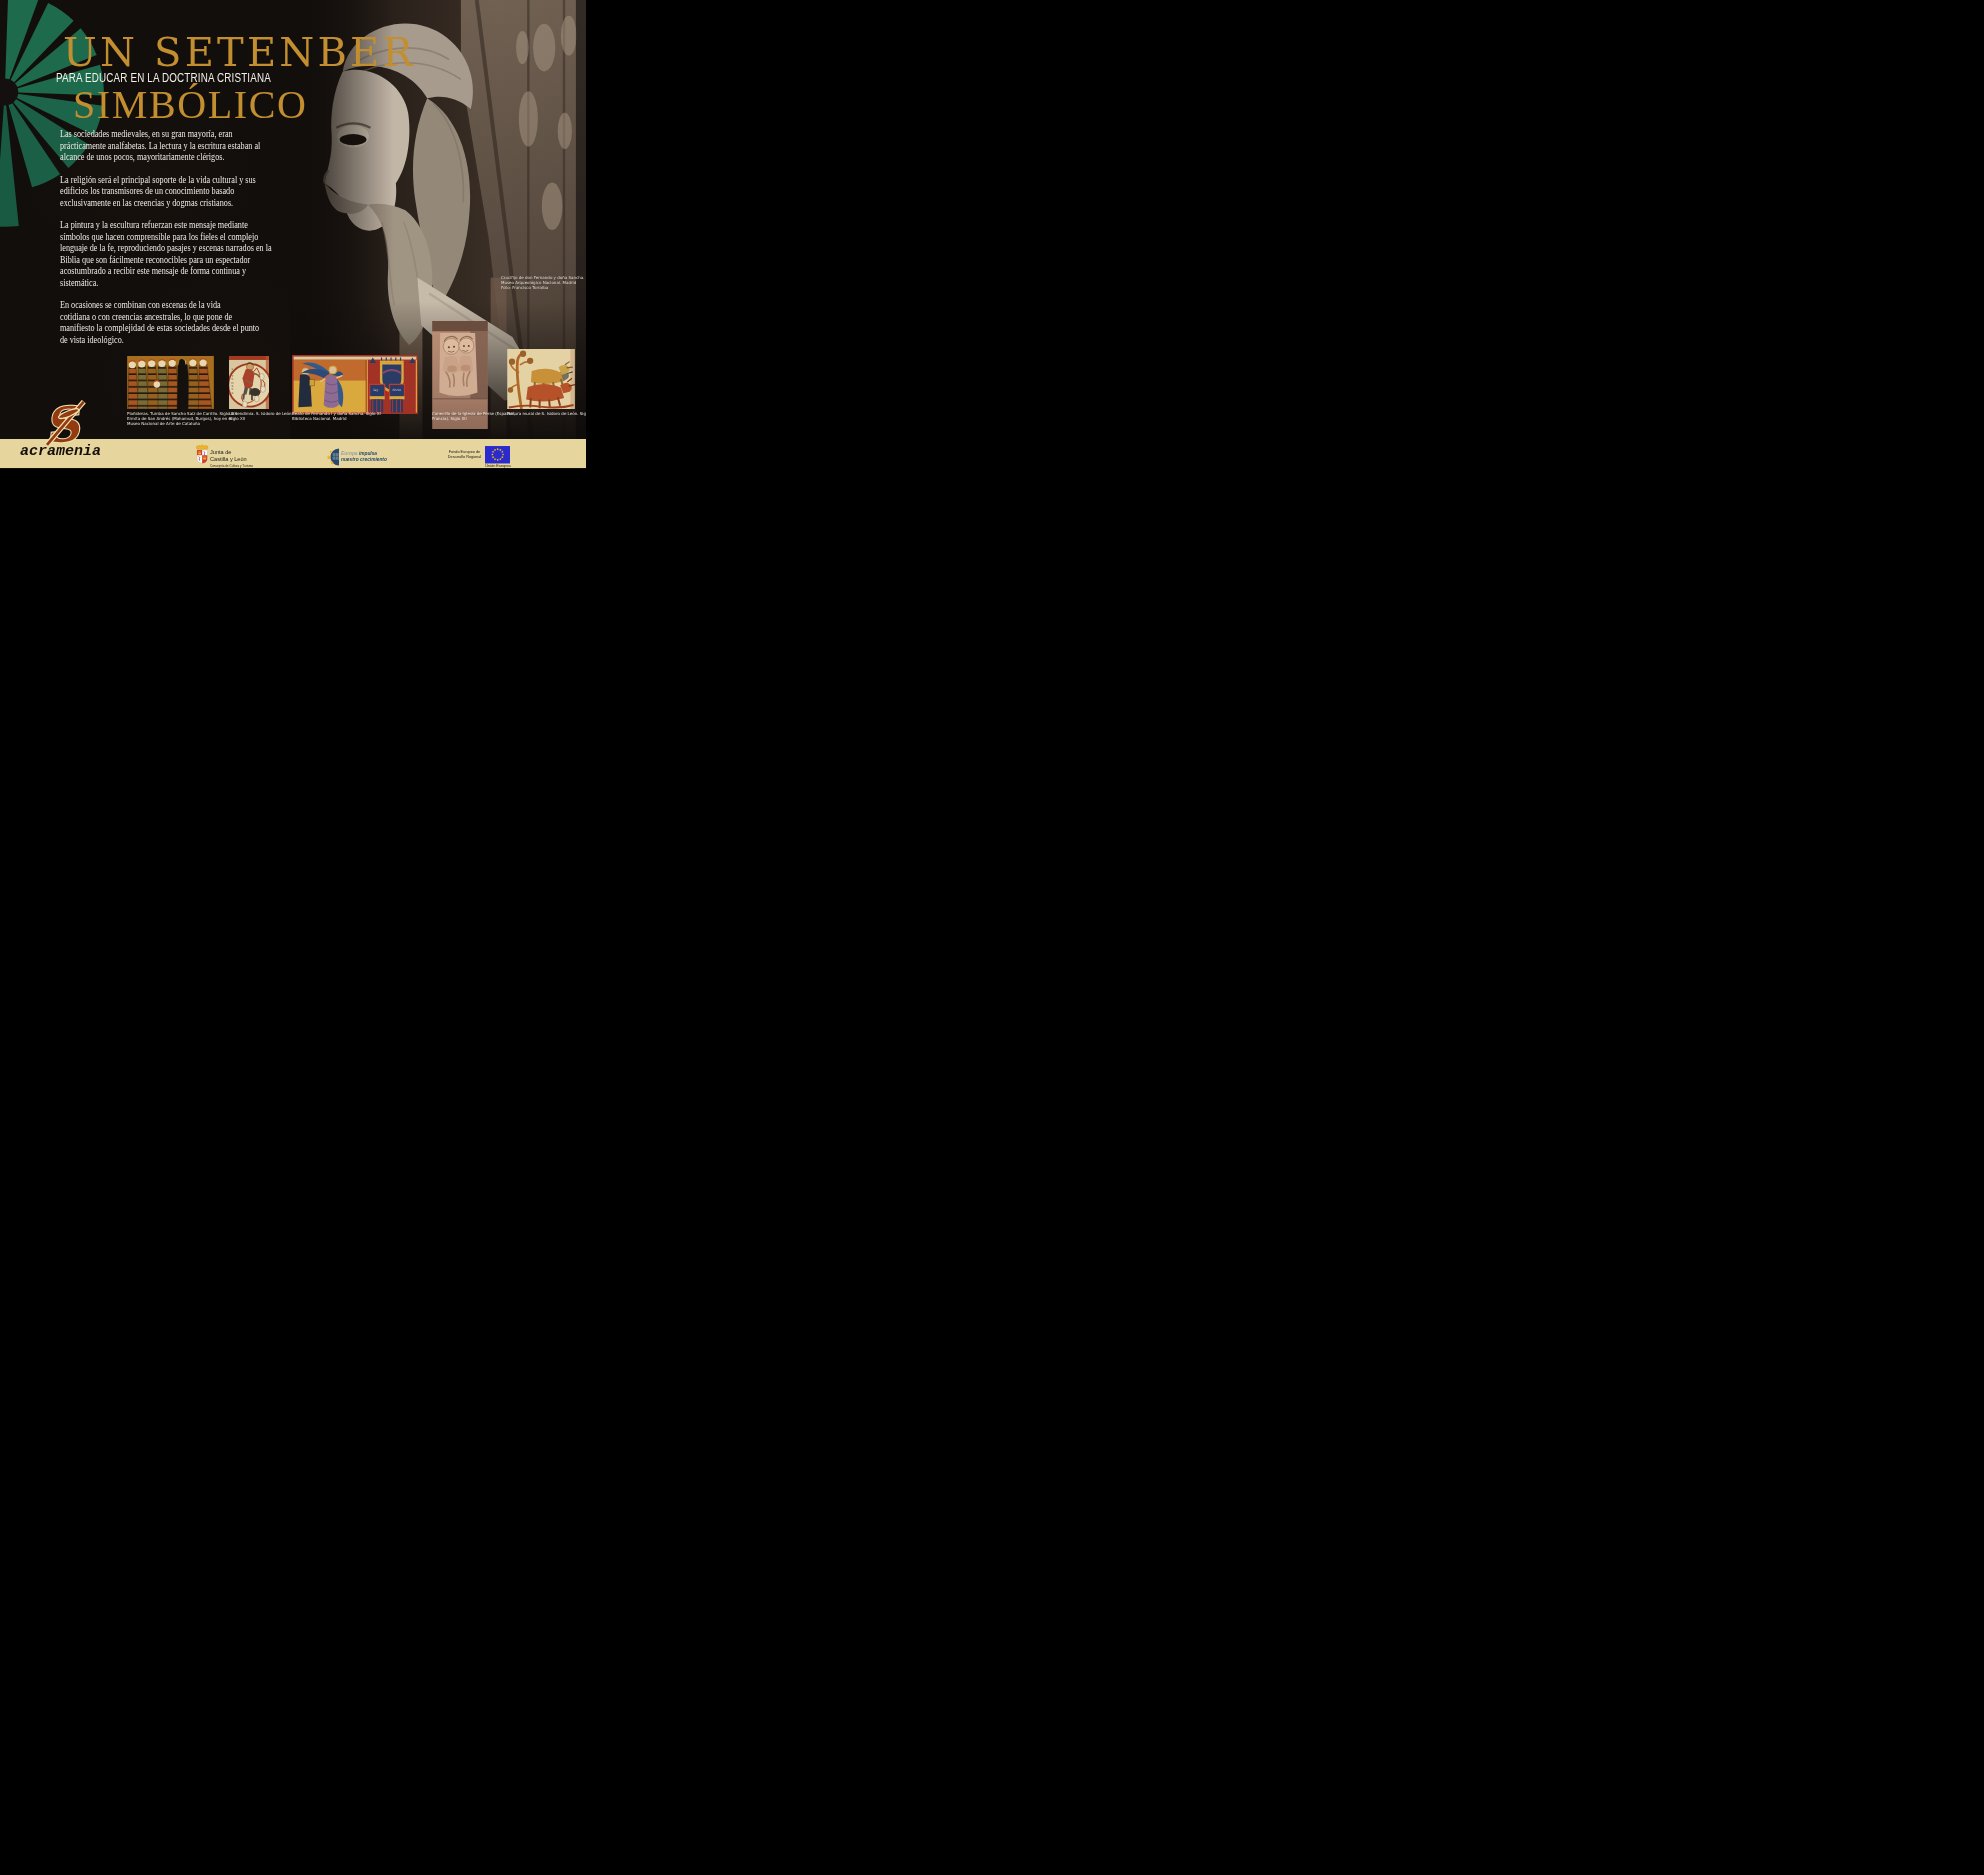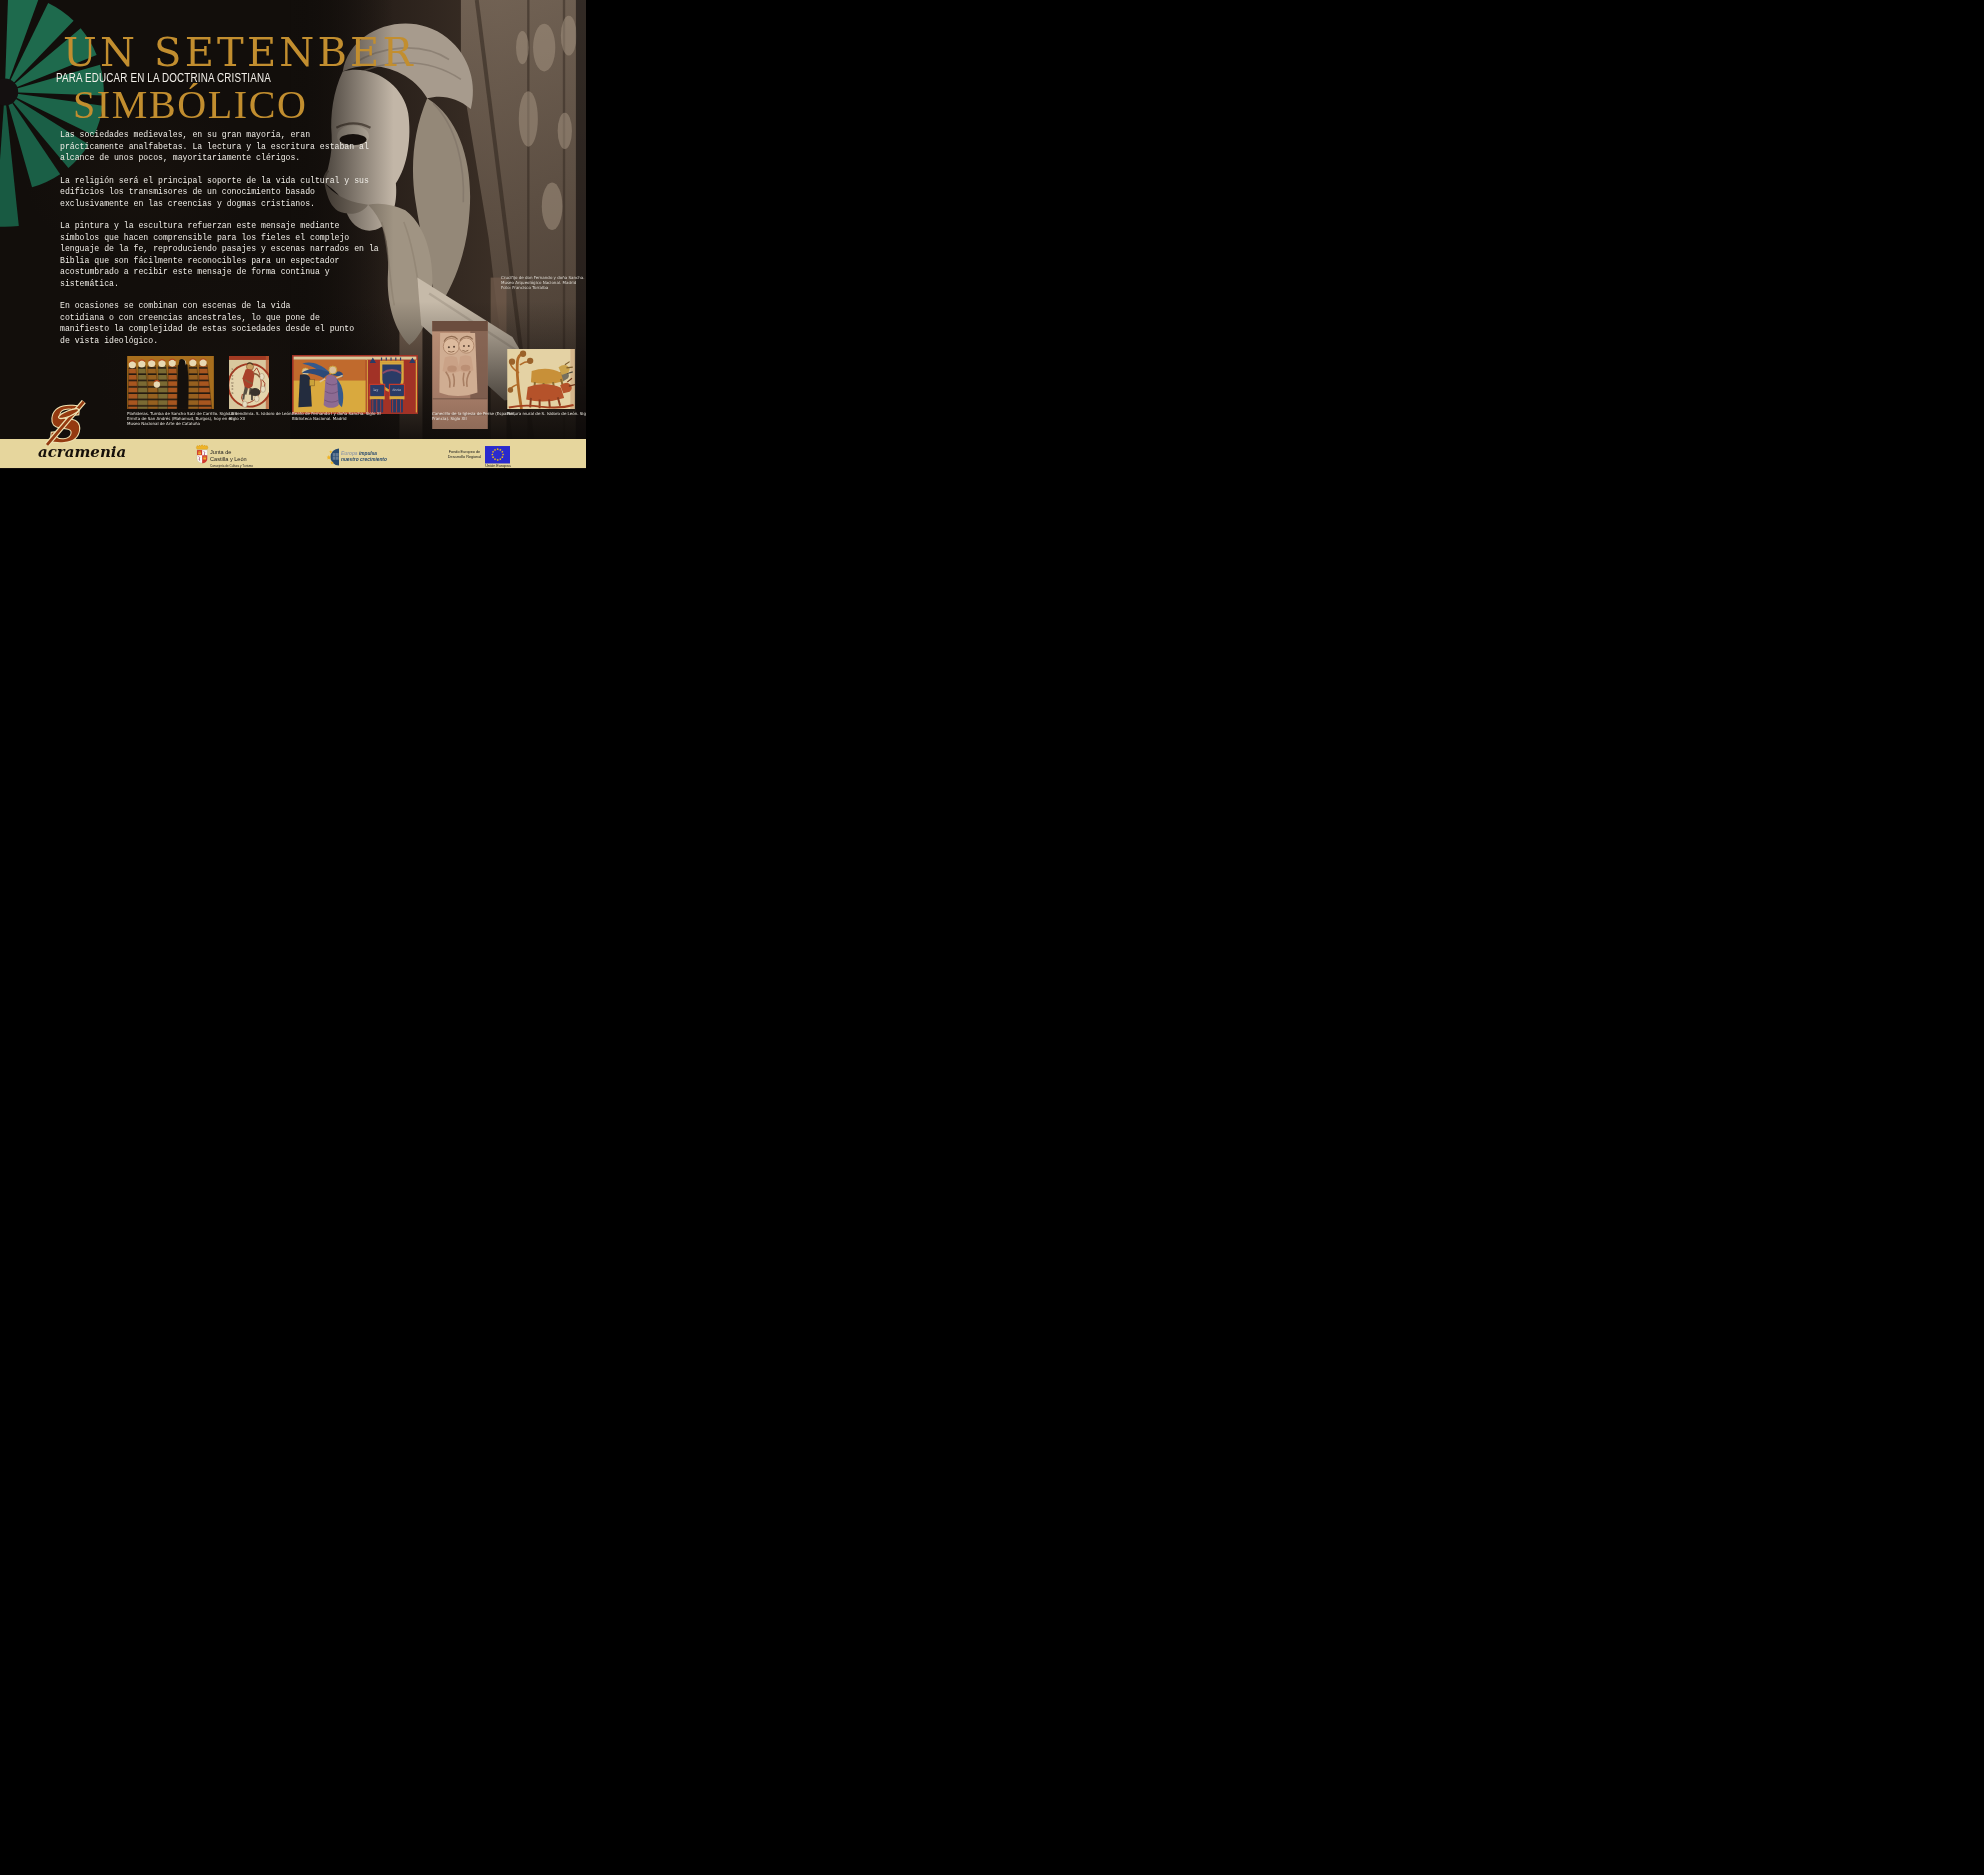--- a/index.html
+++ b/index.html
@@ -117,21 +117,21 @@
       <rect x="0" y="0" width="260" height="1107" fill="url(#fadeL)"></rect>
       <rect x="0" y="760" width="747" height="347" fill="url(#fadeB)"></rect>
       <rect x="720" y="0" width="27" height="1107" fill="#0c0908" opacity=".6"></rect>
     </svg>
   </div>
 
   <div class="abs title-gold" style="left:63px;top:32px;font-size:40px;letter-spacing:3.2px;">UN SETENBER</div>
   <div class="abs subtitle" style="left:56px;top:71px;">PARA EDUCAR EN LA DOCTRINA CRISTIANA</div>
   <div class="abs title-gold" style="left:73px;top:85px;font-size:40px;letter-spacing:1.6px;font-family:Liberation Serif, serif;">SIMBÓLICO</div>
 
-  <div class="abs body-copy" style="left:60px;top:129px;font-family:Liberation Mono, monospace;">
+  <div class="abs body-copy" style="left:60px;top:129px;">
     <div class="para">
       <div class="tline">Las sociedades medievales, en su gran mayoría, eran</div>
       <div class="tline">prácticamente analfabetas. La lectura y la escritura estaban al</div>
       <div class="tline">alcance de unos pocos, mayoritariamente clérigos.</div>
     </div>
     <div class="para">
       <div class="tline">La religión será el principal soporte de la vida cultural y sus</div>
       <div class="tline">edificios los transmisores de un conocimiento basado</div>
       <div class="tline">exclusivamente en las creencias y dogmas cristianos.</div>
     </div>
@@ -355,21 +355,21 @@
   </div>
 
   <div class="abs footer-bar"></div>
 
   <svg class="abs" style="left:39px;top:400px;" width="60" height="48" viewBox="0 0 150 120">
     <text x="24" y="102" font-family="DejaVu Serif, serif" font-style="italic" font-weight="bold" font-size="118" fill="#943a10" stroke="#efe2b2" stroke-width="5" paint-order="stroke" transform="rotate(-6 70 60)">S</text>
     <line x1="112" y1="4" x2="20" y2="112" stroke="#efe2b2" stroke-width="13"></line>
     <line x1="112" y1="4" x2="20" y2="112" stroke="#943a10" stroke-width="7"></line>
     <ellipse cx="74" cy="34" rx="27" ry="7" fill="#943a10" stroke="#efe2b2" stroke-width="3" transform="rotate(-22 74 34)"></ellipse>
   </svg>
-  <div class="abs brand-name" style="left:38px;top:443px;">acramenia</div>
+  <div class="abs brand-name" style="left:20px;top:443px;font-family:Liberation Mono, monospace;">acramenia</div>
 
   <svg class="abs" style="left:195px;top:443px;" width="14.3" height="22" viewBox="0 0 36 56">
     <path d="M3,12 Q5,3 9,9 Q11,2 14,8 Q18,1 22,8 Q25,2 27,9 Q31,3 33,12 L31,16 L5,16 Z" fill="#f0b427" stroke="#b07c10" stroke-width=".6"></path>
     <path d="M5,18 h26 v22 a13,11 0 0 1 -26,0 Z" fill="#fdfdf8" stroke="#999" stroke-width=".6"></path>
     <rect x="5" y="18" width="13" height="13" fill="#d13a2c"></rect>
     <path d="M18,31 h13 v9 a13,11 0 0 1 -13,11.6 Z" fill="#d13a2c"></path>
     <g fill="#f0b427">
       <rect x="8" y="25" width="7" height="4"></rect>
         <rect x="8.5" y="21.5" width="1.6" height="3.5"></rect>
       <rect x="11" y="20.5" width="1.8" height="4.5"></rect>

